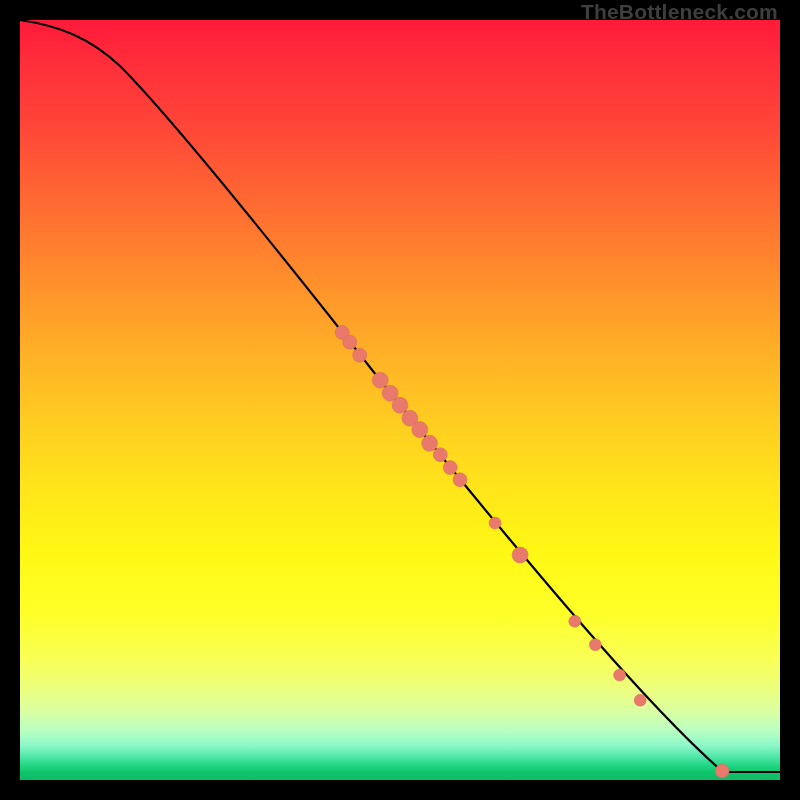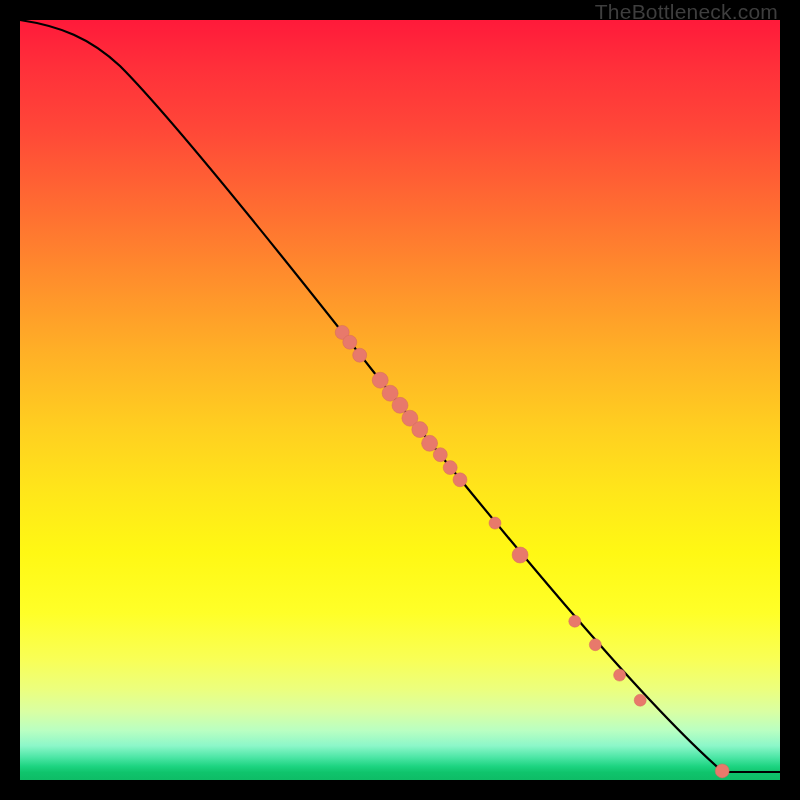--- a/index.html
+++ b/index.html
@@ -44,21 +44,21 @@
       #0fc46c 99%,
       #0ebc66 100%
     );
   }
   .watermark {
     position: absolute;
     top: 0px;
     right: 22px;
     color: #3e3e3e;
     font-size: 21px;
-    font-weight: 400;
+    font-weight: 700;
     letter-spacing: 0.2px;
     user-select: none;
   }
   svg.curve {
     position: absolute;
     left: 0;
     top: 0;
     width: 760px;
     height: 760px;
     overflow: visible;

